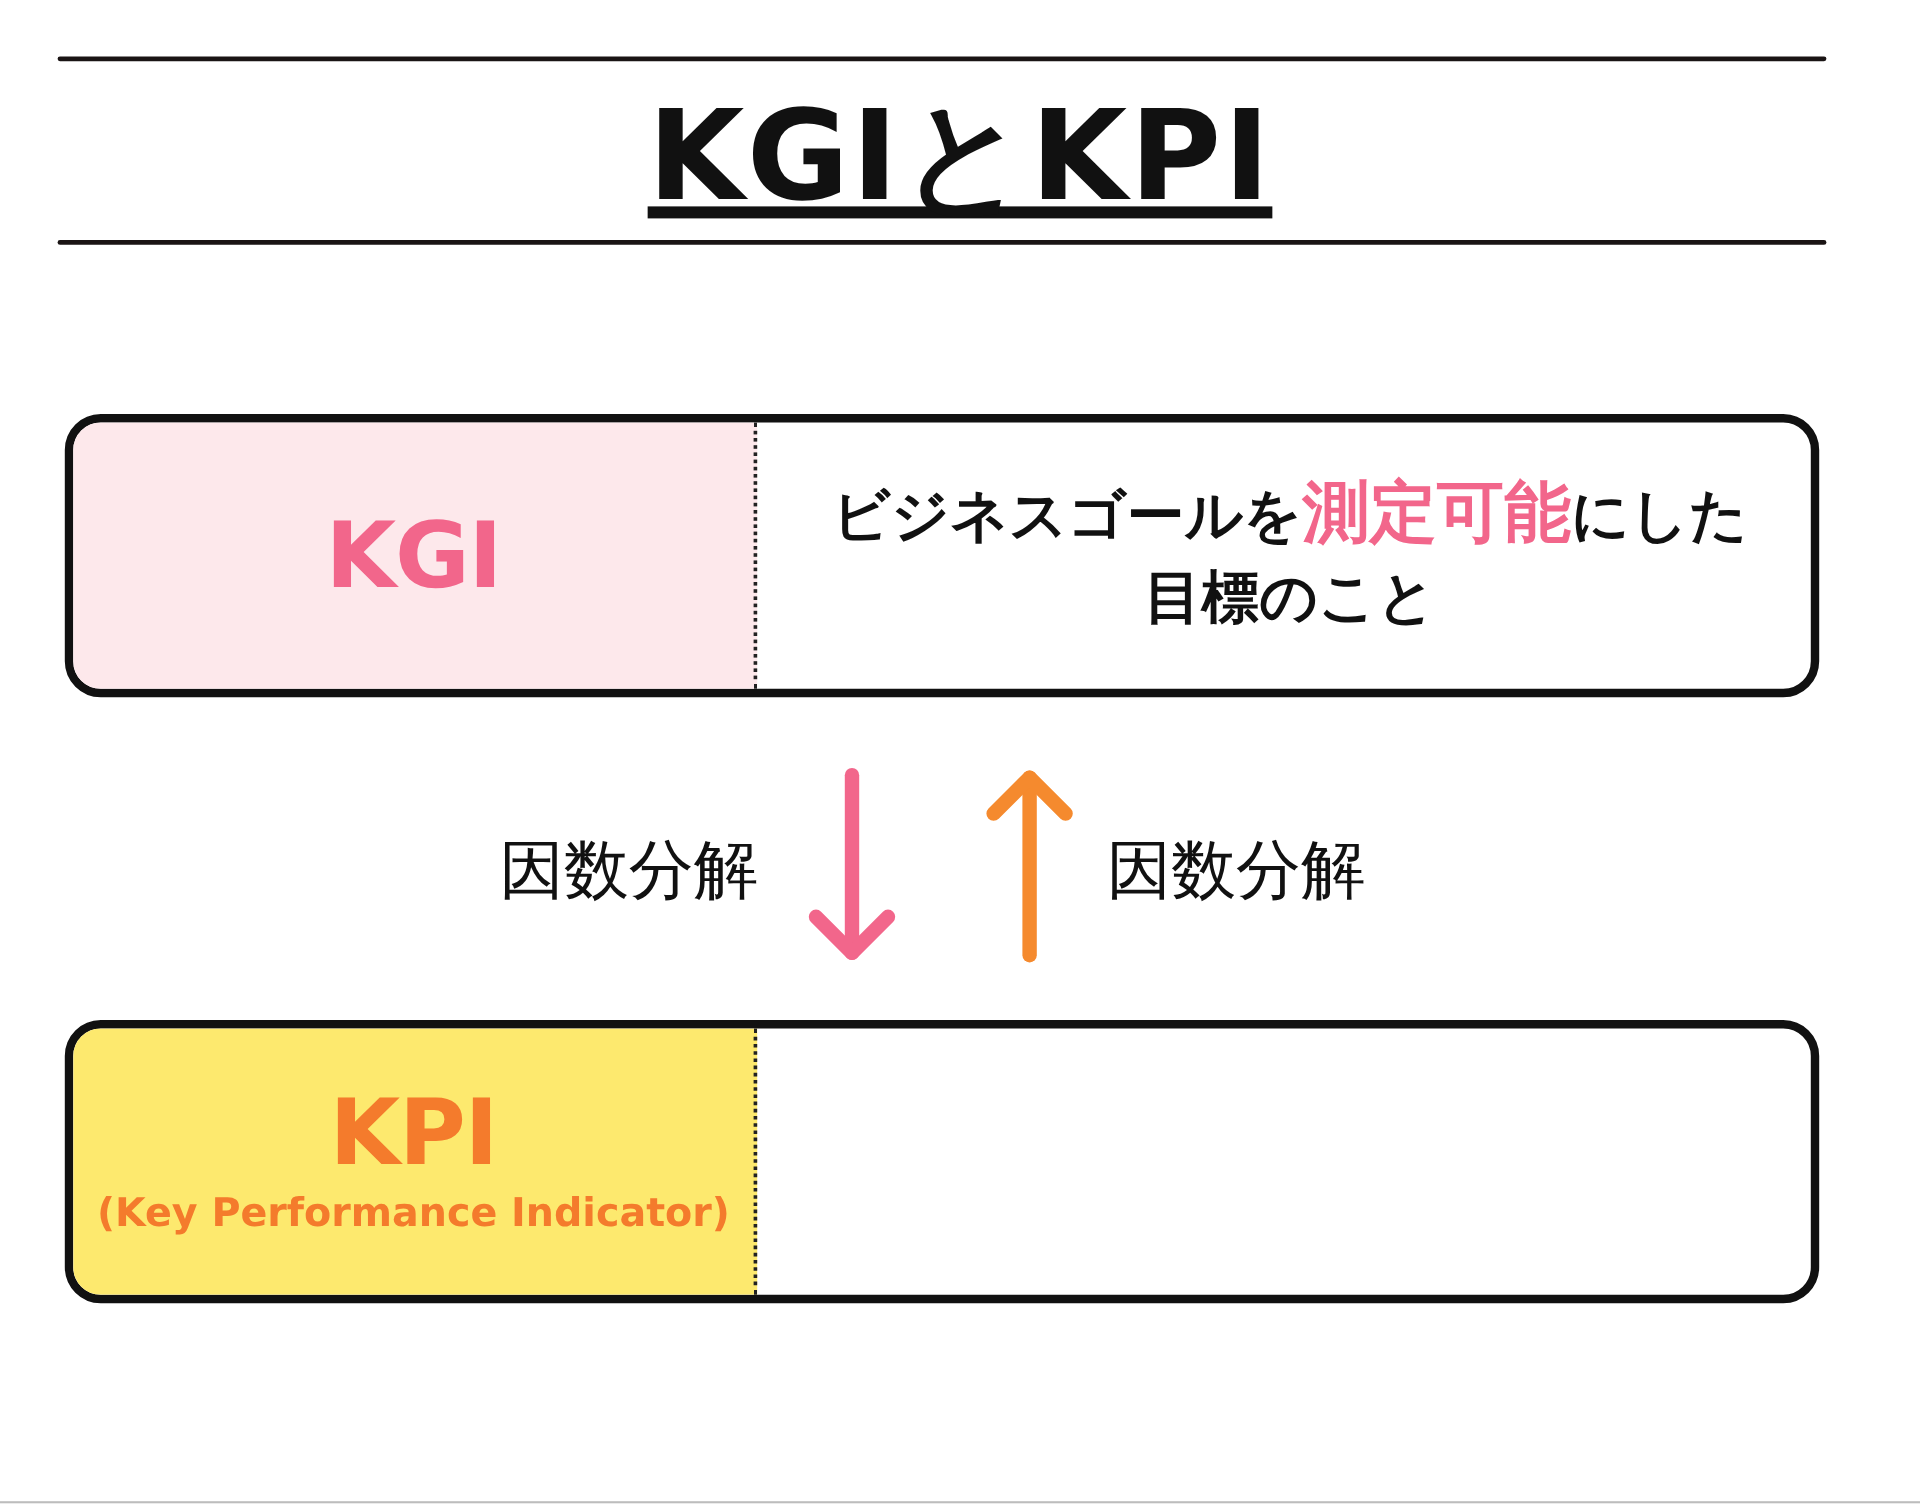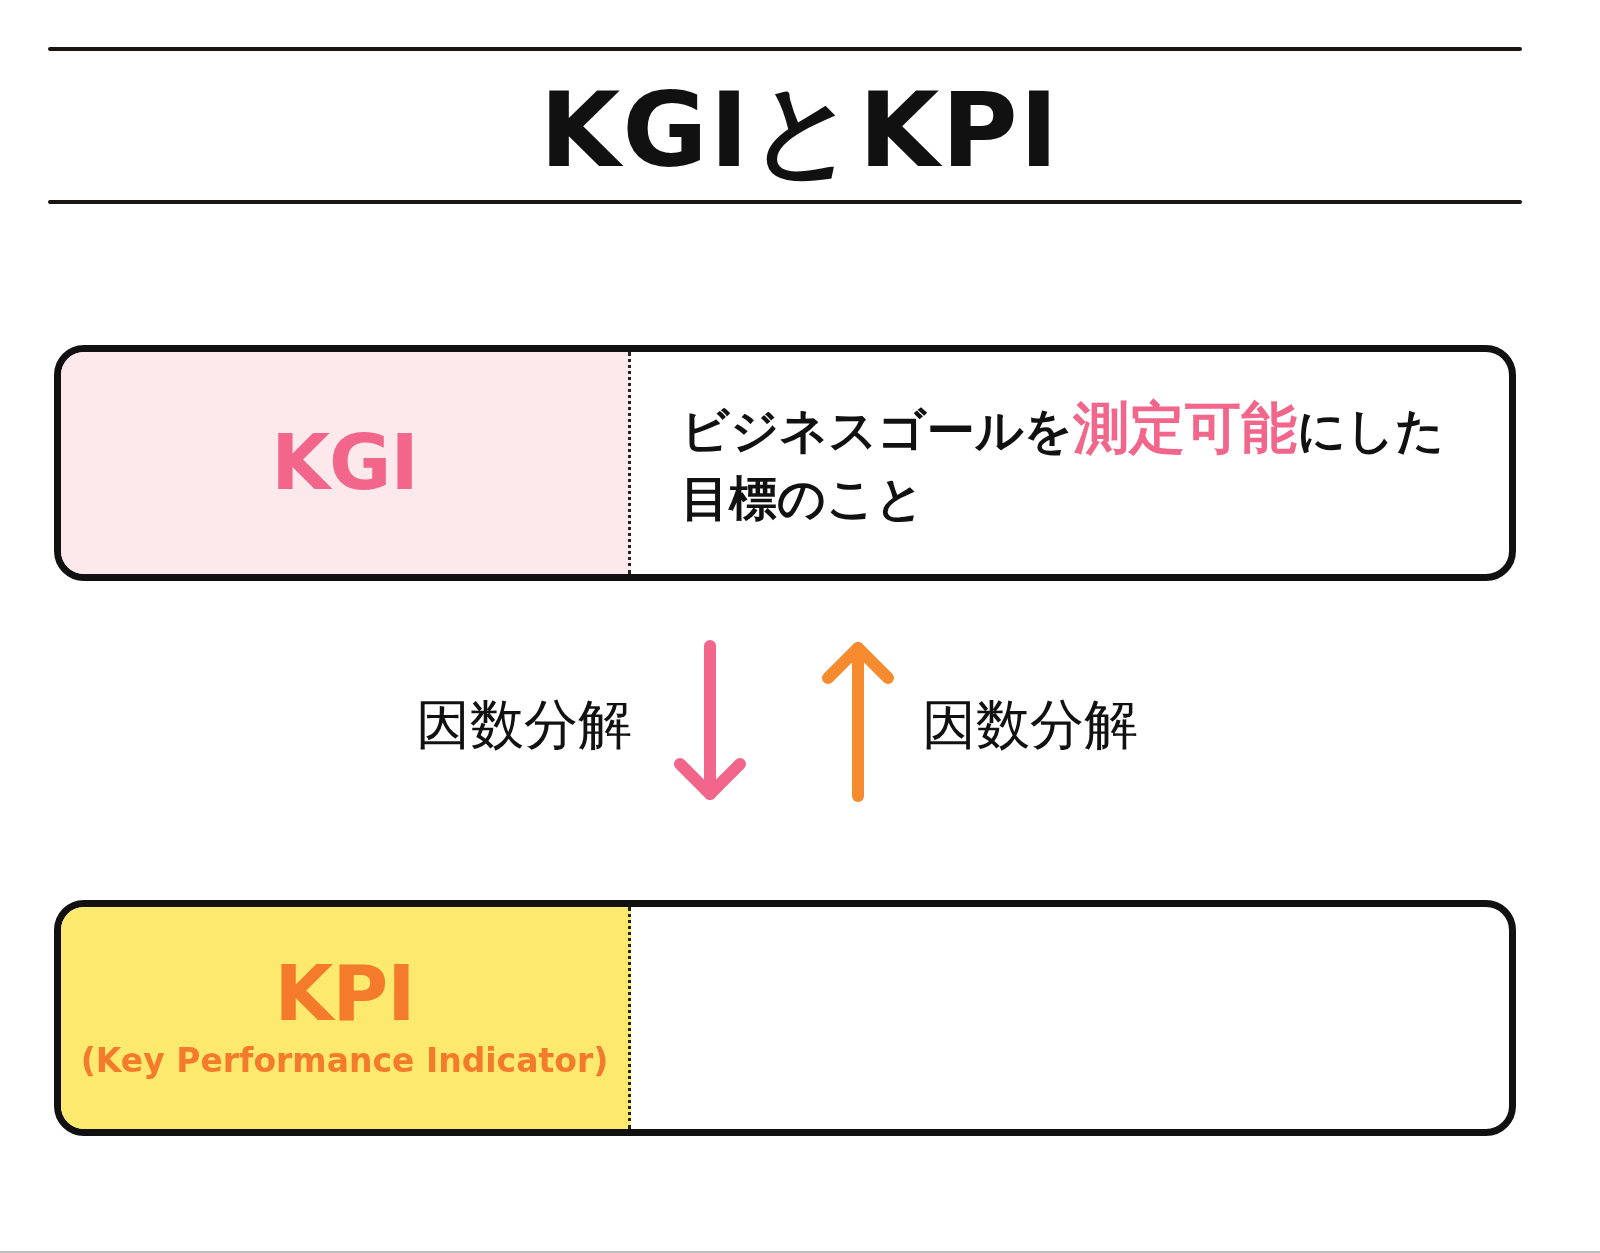--- a/index.html
+++ b/index.html
@@ -13,30 +13,30 @@
     .rule {
       position: absolute; left: 48px; width: 1474px; height: 4px;
       background: #1a1414; border-radius: 2px;
     }
     .rule.top { top: 47px; }
     .rule.bottom { top: 200px; }
     .title {
       position: absolute; left: 0; top: 70px; width: 1600px;
       text-align: center;
       font-size: 104px; font-weight: bold; color: #111111;
-      letter-spacing: 2px; line-height: 120px;
+      letter-spacing: 2px; line-height: 120px; text-decoration: underline;
     }
     .box {
       position: absolute; left: 54px; width: 1462px;
       border: 7px solid #111111; border-radius: 30px;
       overflow: hidden; display: flex;
       background: #ffffff;
     }
-    .box.kgi { top: 345px; height: 236px; }
-    .box.kpi { top: 900px; height: 236px; }
+    .box.kgi { top: 345px; height: 236px; text-align: center; }
+    .box.kpi { top: 850px; height: 236px; }
     .box .left {
       width: 570px; height: 100%;
       display: flex; flex-direction: column; justify-content: center; align-items: center;
       border-right: 3px dotted #222;
     }
     .box.kgi .left { background: #fde8eb; }
     .box.kpi .left { background: #fde96e; }
     .abbr { font-size: 76px; font-weight: bold; line-height: 82px; letter-spacing: -1px; }
     .full { font-size: 36px; font-weight: bold; line-height: 44px; margin-top: 4px; }
     .box.kgi .abbr, .box.kgi .full { color: #f2668b; }

